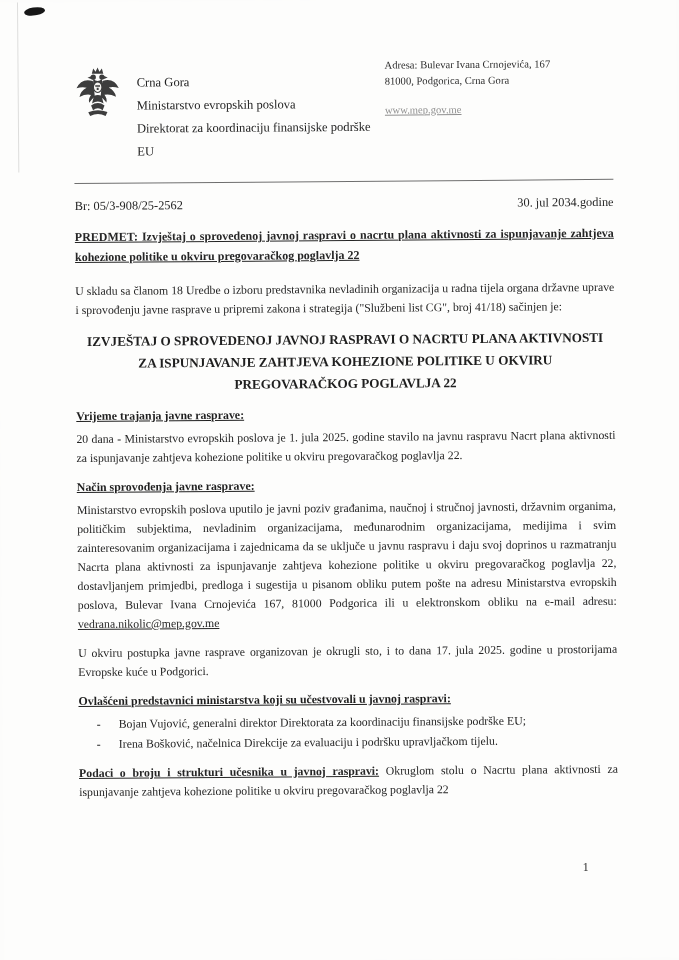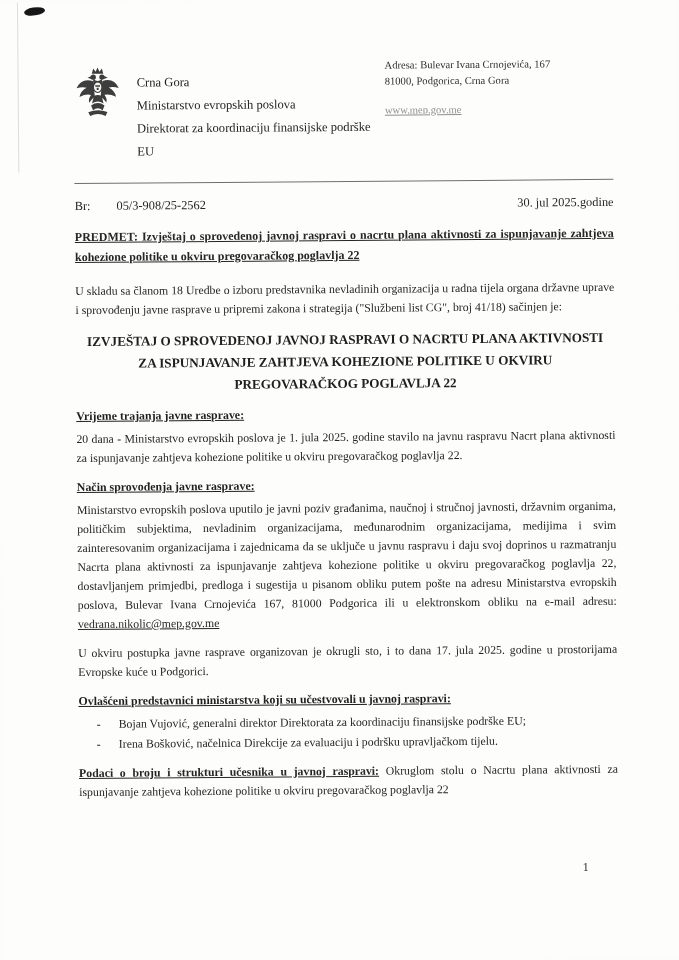--- a/index.html
+++ b/index.html
@@ -32,21 +32,21 @@
   
   .letterhead { display:flex; justify-content:space-between; }
   .lh-left { display:flex; }
   .coat { width:48px; flex:0 0 auto; margin:10px 15px 0 0; }
   .org { margin-top:16px; font-size:12.6px; line-height:23px; color:#222; }
   .addr { margin-top:4px; font-size:10.6px; line-height:15.5px; color:#2d2d2d; width:232px; }
   .addr .website { color:#8f8f8f; text-decoration:underline; cursor:pointer; display:inline-block; margin-top:14px; }
   .rule { border:none; border-top:1px solid #6e6e6e; margin-top:19px; }
   
   .refline { display:flex; justify-content:space-between; margin-top:15px; font-size:12.4px; }
-  .ref-number { margin-left:26px;text-align:right; }
+  .ref-number { margin-left:3px;text-align:right; }
   
   .subject { margin-top:14px; font-size:12px; line-height:19.5px; font-weight:bold; text-align:justify; }
   .subject .u { text-decoration:underline; }
   
   .body { font-size:11.8px; line-height:19px; text-align:justify; }
   .intro { margin-top:15px; }
   .doc-title {
     margin-top:11px; padding:0 4px;
     text-align:center; font-weight:bold;
     font-size:13.2px; line-height:22px;
@@ -121,21 +121,21 @@
       <a class="website">www.mep.gov.me</a>
     </div>
   </header>
 
   <hr class="rule">
 
   <div class="refline">
     <div>
       <span>Br:</span><span class="ref-number">05/3-908/25-2562</span>
     </div>
-    <div>30. jul 2025.godine</div>
+    <div>30. jul 2034.godine</div>
   </div>
 
   <p class="subject"><span class="u">PREDMET: Izvještaj o sprovedenoj javnoj raspravi o nacrtu plana aktivnosti za ispunjavanje zahtjeva kohezione politike u okviru pregovaračkog poglavlja 22</span></p>
 
   <p class="body intro">U skladu sa članom 18 Uredbe o izboru predstavnika nevladinih organizacija u radna tijela organa državne uprave i sprovođenju javne rasprave u pripremi zakona i strategija  ("Službeni list CG", broj 41/18) sačinjen je:</p>
 
   <h1 class="doc-title">IZVJEŠTAJ O SPROVEDENOJ JAVNOJ RASPRAVI O NACRTU PLANA AKTIVNOSTI ZA ISPUNJAVANJE ZAHTJEVA KOHEZIONE POLITIKE U OKVIRU PREGOVARAČKOG POGLAVLJA 22</h1>
 
   <h2 class="heading">Vrijeme trajanja javne rasprave:</h2>
   <p class="body after-heading">20 dana - Ministarstvo evropskih poslova je 1. jula 2025. godine stavilo na javnu raspravu Nacrt plana aktivnosti za ispunjavanje zahtjeva kohezione politike u okviru pregovaračkog poglavlja 22.</p>

